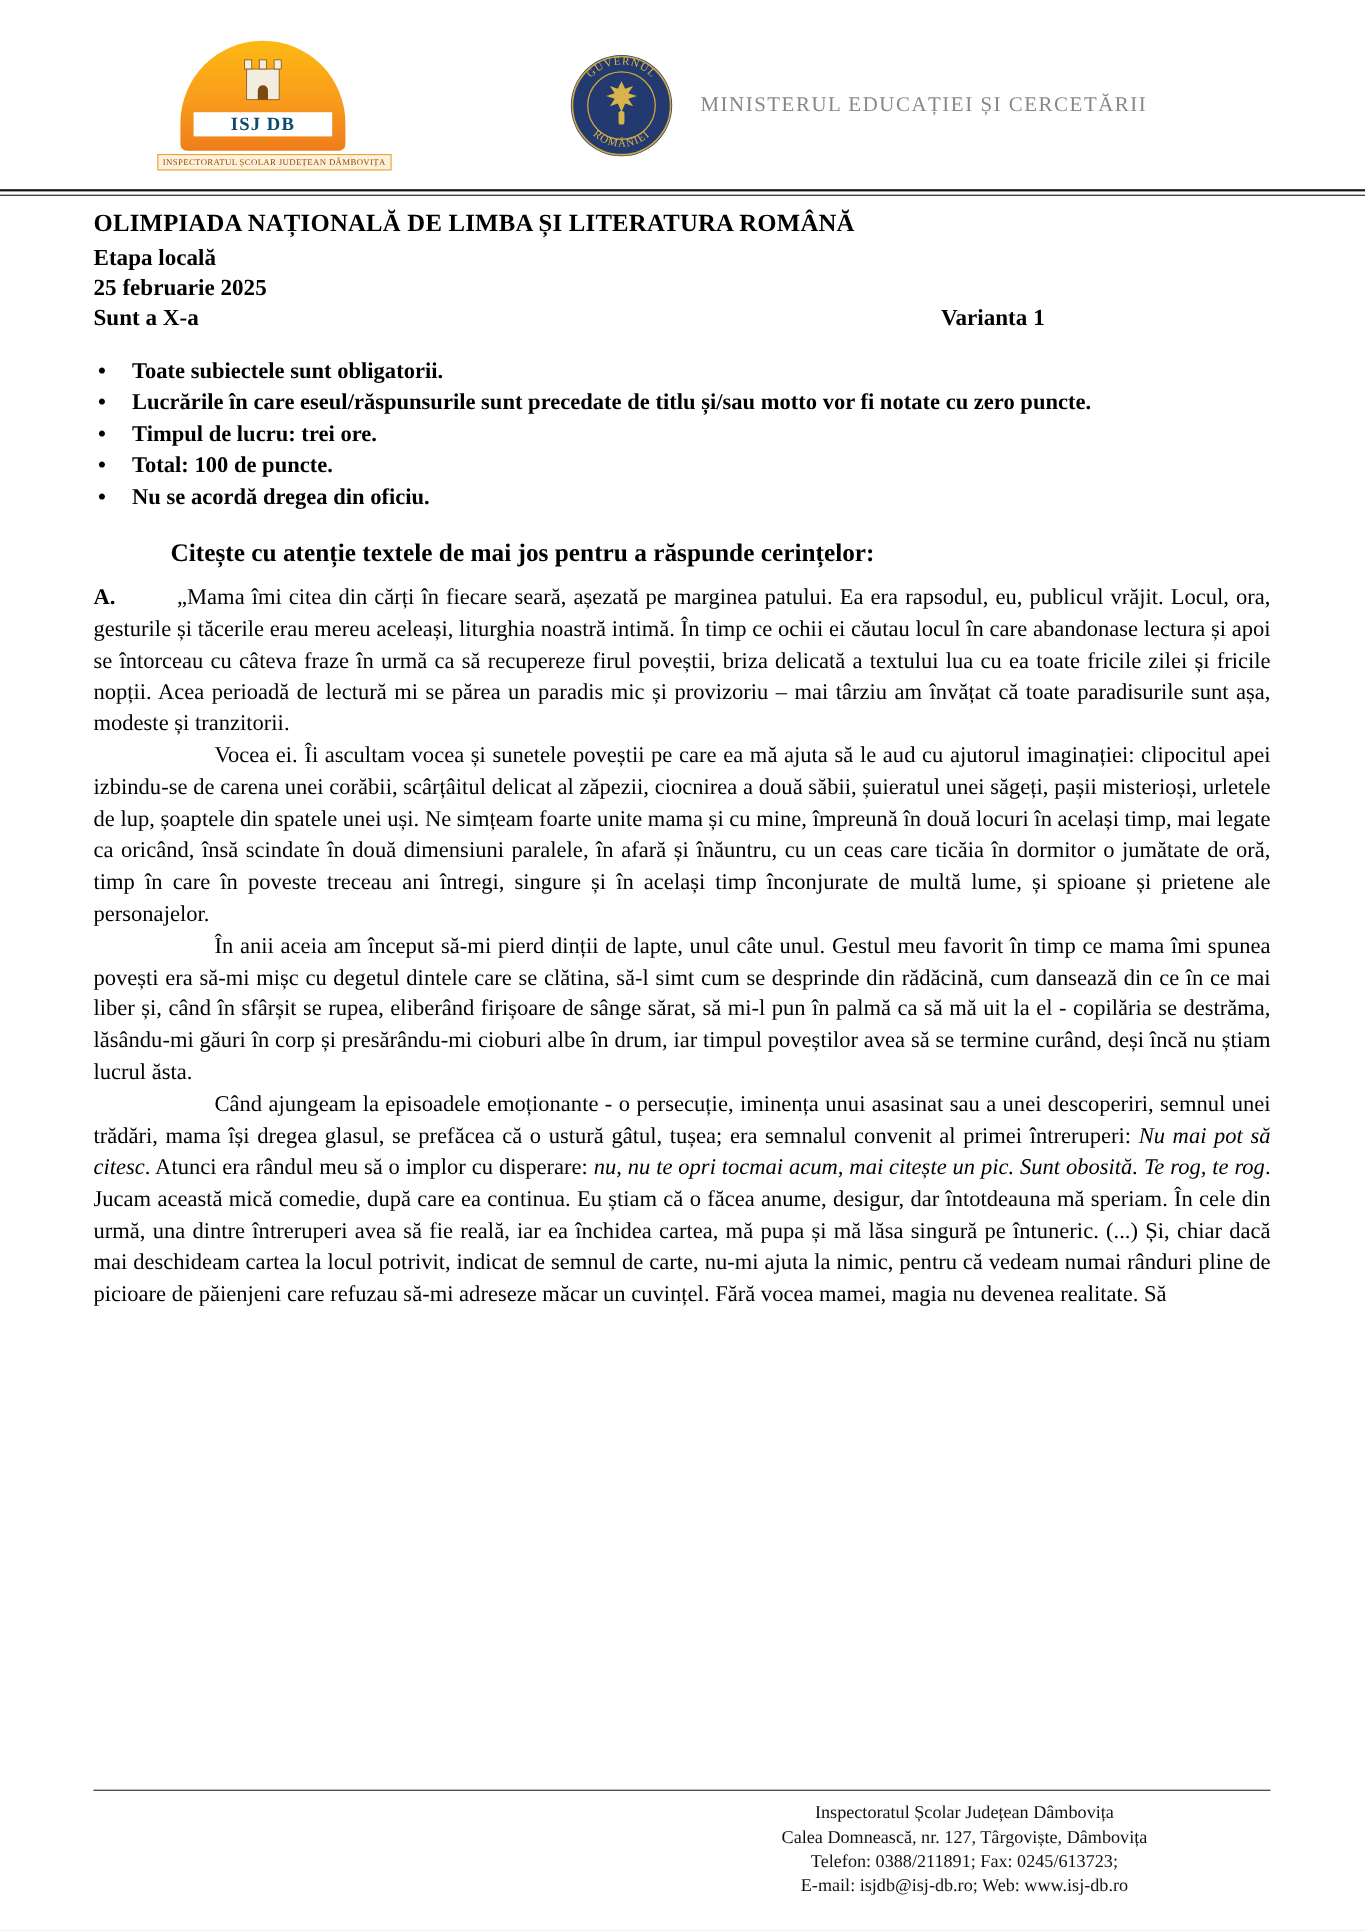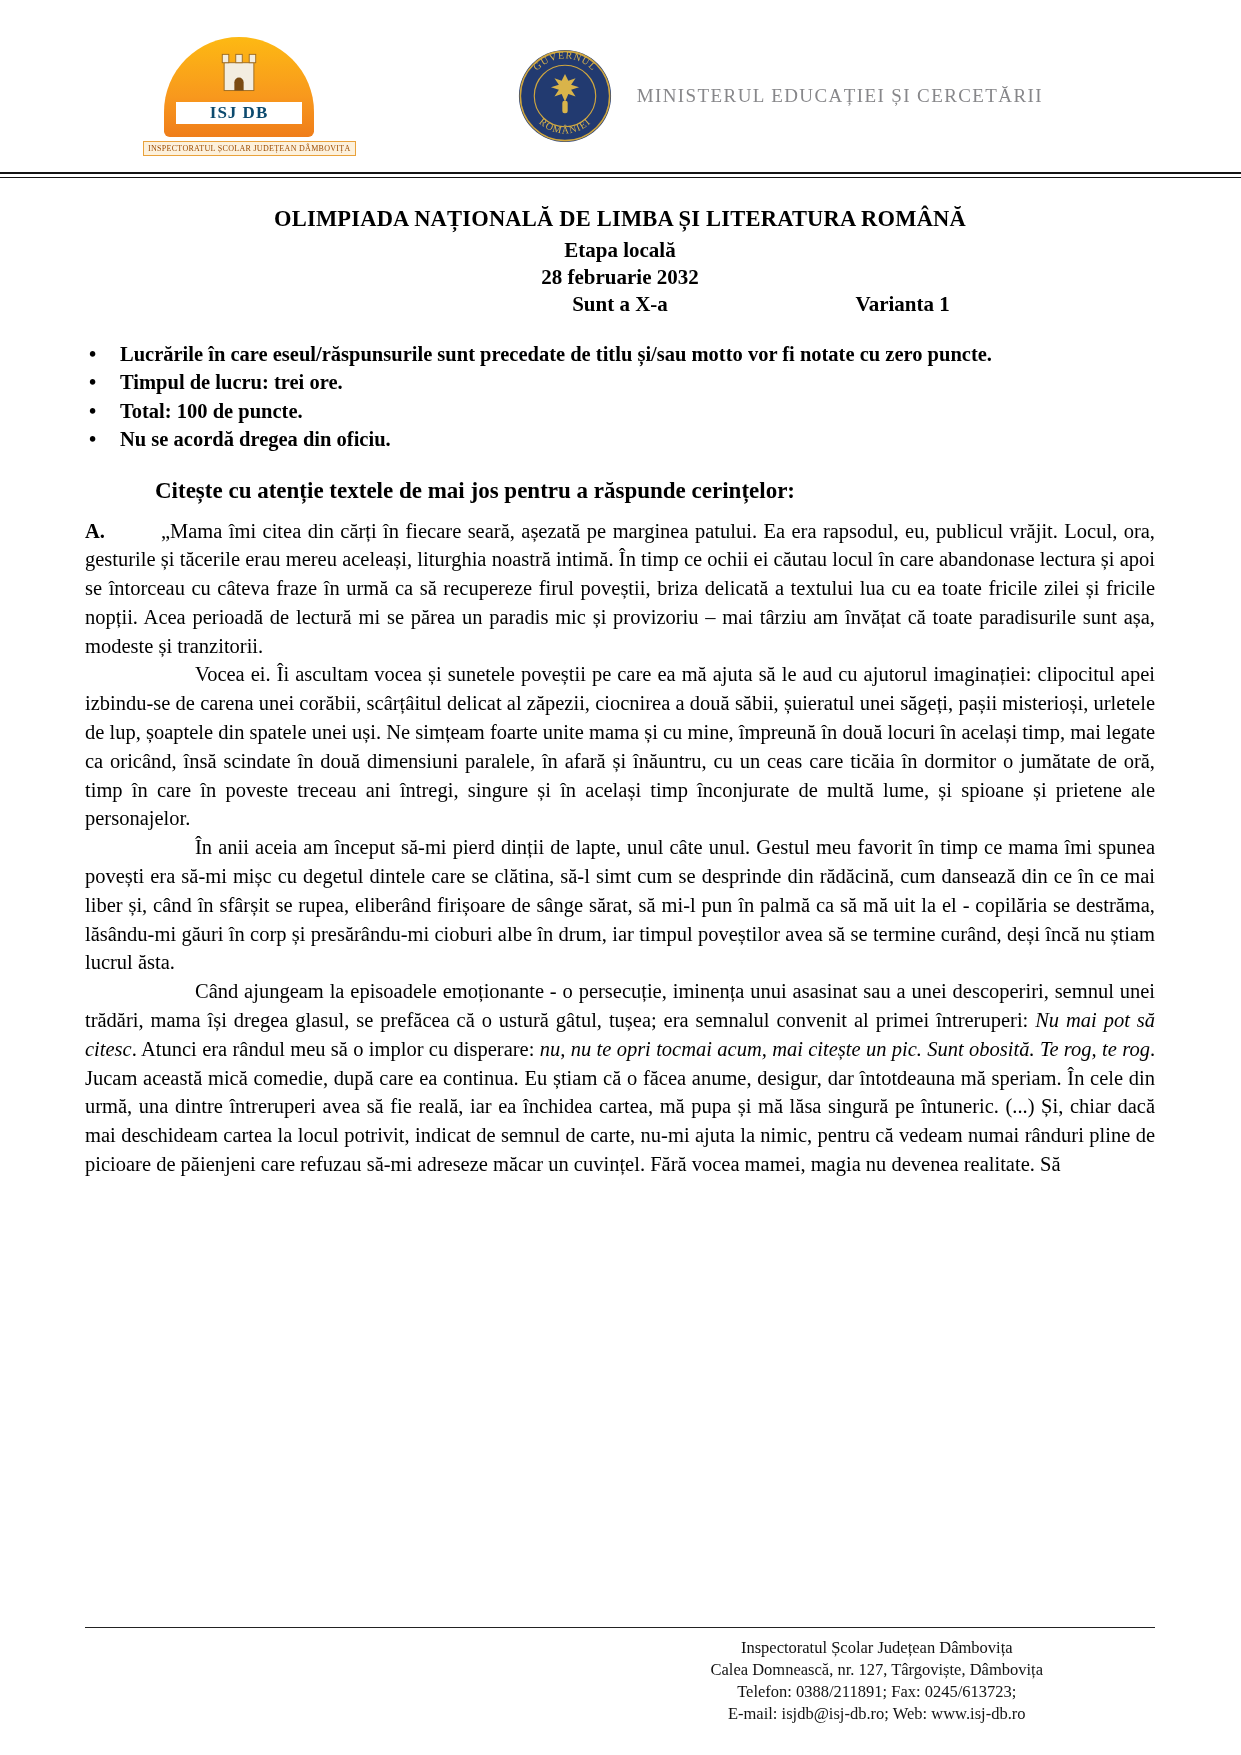--- a/index.html
+++ b/index.html
@@ -33,21 +33,21 @@
   }
   .gov-group { display:flex; align-items:center; margin-left:auto; margin-right:198px; gap:24px; }
   .seal { width:96px; height:96px; display:block; }
   .ministry { font-size:19px; color:#87878a; letter-spacing:1.4px; white-space:nowrap;text-align:right; }
 
   .rule-double { border-top:2.5px solid #141414; }
   .rule-double::after { content:""; display:block; border-top:1.5px solid #141414; margin-top:2.5px; }
 
   
   .content { padding:0 86px 0 85px; }
-  .title-block { text-align:center; margin-top:28px; font-weight:bold; }
+  .title-block { margin-top:12px; font-weight:bold; }
   .doc-title { font-size:22.5px; margin-bottom:5px; letter-spacing:.2px; }
   .doc-sub { font-size:21px; line-height:27px; }
   .class-line { position:relative; }
   .variant { position:absolute; left:72%; white-space:nowrap; }
 
   .rules { list-style:none; margin-top:22px; font-weight:bold; font-size:20.5px; }
   .rules li { position:relative; padding-left:35px; line-height:28.5px; text-align:justify; }
   .rules li::before { content:"•"; position:absolute; left:4px; }
 
   .instruction { margin-top:24px; padding-left:70px; font-weight:bold; font-size:23px; }
@@ -112,28 +112,29 @@
     </div>
   </header>
 
   <div class="rule-double"></div>
 
   <main class="content">
 
     <section class="title-block">
       <div class="doc-title">OLIMPIADA NAȚIONALĂ DE LIMBA ȘI LITERATURA ROMÂNĂ</div>
       <div class="doc-sub">Etapa locală</div>
-      <div class="doc-sub">28 februarie 2032</div>
+      <div class="doc-sub">25 februarie 2025</div>
       <div class="doc-sub class-line">
         <span>Sunt a X-a</span>
         <span class="variant">Varianta 1</span>
       </div>
     </section>
 
     <ul class="rules">
+      <li>Toate subiectele sunt obligatorii.</li>
       <li>Lucrările în care eseul/răspunsurile sunt precedate de titlu și/sau motto vor fi notate cu zero puncte.</li>
       <li>Timpul de lucru: trei ore.</li>
       <li>Total: 100 de puncte.</li>
       <li>Nu se acordă dregea din oficiu.</li>
     </ul>
 
     <div class="instruction">Citește cu atenție textele de mai jos pentru a răspunde cerințelor:</div>
 
     <section class="text-a">
       <p class="para"><span class="a-label">A.</span><span class="a-gap"></span><span><span>„Mama îmi citea din cărți în fiecare seară, așezată pe marginea patului. Ea era rapsodul, eu, publicul vrăjit. Locul, ora, gesturile și tăcerile erau mereu aceleași, liturghia noastră intimă. În timp ce ochii ei căutau locul în care abandonase lectura și apoi se întorceau cu câteva fraze în urmă ca să recupereze firul poveștii, briza delicată a textului lua cu ea toate fricile zilei și fricile nopții. Acea perioadă de lectură mi se părea un paradis mic și provizoriu – mai târziu am învățat că toate paradisurile sunt așa, modeste și tranzitorii.</span></span></p>

